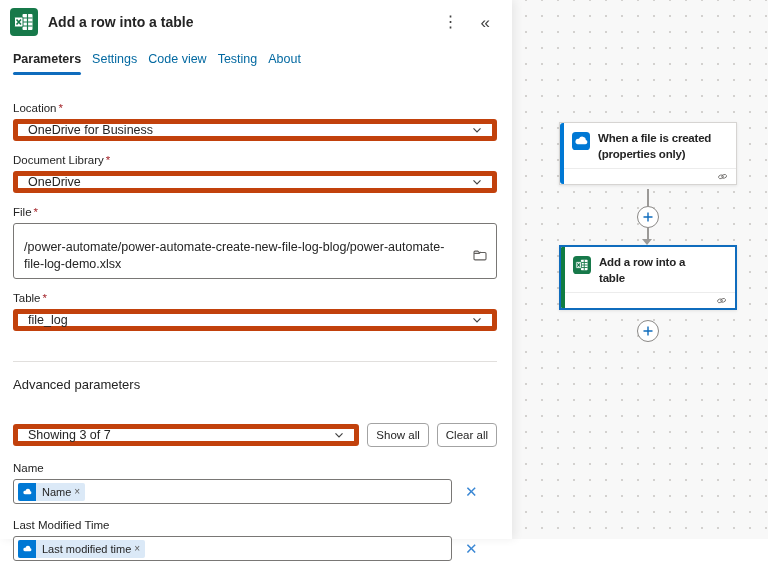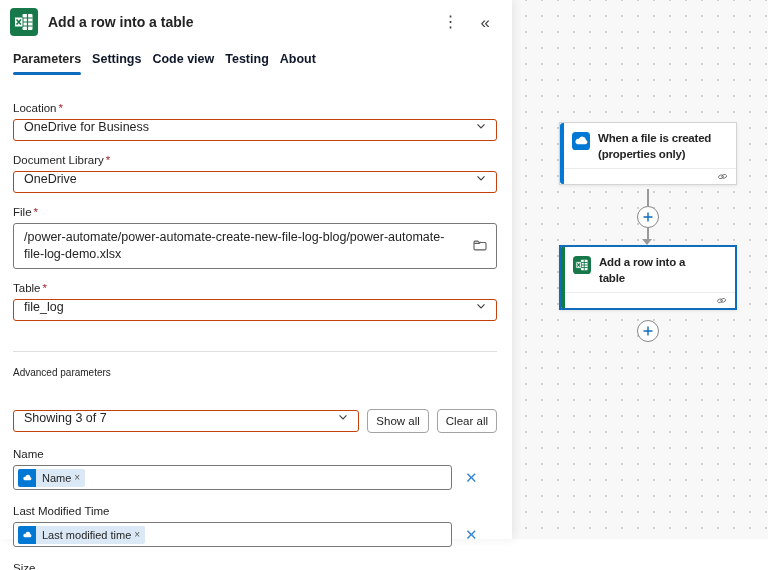--- a/index.html
+++ b/index.html
@@ -12,44 +12,44 @@
     box-shadow:3px 0 9px rgba(0,0,0,.07); }
   .panel-header { display:flex; align-items:center; gap:10px; padding:8px 14px 0 10px; }
   .hdr-icon { width:28px; height:28px; flex:0 0 28px; }
   .panel-title { font-size:14px; font-weight:700; color:#242424; }
   .spacer { flex:1; }
   .icon-btn { border:none; background:transparent; cursor:pointer; color:#424242;
     font-size:16px; line-height:1; padding:4px 6px; }
   .collapse-btn { font-size:17px; color:#424242; margin-right:2px; }
 
   .tabs { display:flex; gap:11px; padding:0 0 0 13px; margin-top:16px; }
-  .tab { position:relative; font-size:12.5px; color:#0f172a; padding-bottom:9px; cursor:pointer;font-weight:bold; }
+  .tab { position:relative; font-size:12.5px; color:#0369a1; padding-bottom:9px; cursor:pointer; }
   .tab.active { color:#242424; font-weight:700; }
   .tab.active::after { content:""; position:absolute; left:0; right:0; bottom:0;
     height:3px; border-radius:2px; background:#0f6cbd; }
 
   .form { padding:27px 15px 0 13px; }
   .group { margin-bottom:13px; }
   .field-label { font-size:11.5px; color:#242424; margin-bottom:5px; }
   .req { color:#a4262c; margin-left:2px; }
-  .inputbox { display:flex; align-items:flex-start; justify-content:space-between;
-    height:22px; border:1px solid #c2410c; border-radius:3px; background:#fff;
+  .inputbox { display:flex; align-items:center; justify-content:space-between;
+    height:22px; border:5px solid #c2410c; border-radius:3px; background:#fff;
     padding:0 9px 0 10px; font-size:12.5px; color:#242424; cursor:pointer; }
   .inputbox .val { white-space:nowrap; overflow:hidden; }
   .chev { flex:0 0 12px; }
 
   .filebox { display:flex; align-items:center; border:1px solid #797775; border-radius:3px;
-    background:#fff; padding:5px 6px 5px 10px; min-height:44px; cursor:text; }
+    background:#fff; padding:15px 6px 5px 10px; min-height:44px; cursor:text; }
   .filebox .val { flex:1; font-size:12.5px; line-height:17px; color:#242424;
     word-break:break-word; padding-right:8px; }
   .folder-btn { border:none; background:transparent; cursor:pointer; padding:2px; }
 
   .divider { border:none; border-top:1px solid #e1dfdd; margin:30px 0 15px 0; }
 
-  .adv-label { font-size:10px; color:#242424; margin-bottom:5px; }
+  .adv-label { font-size:13px; color:#242424; margin-bottom:5px; }
   .adv-row { display:flex; align-items:center; gap:8px;margin-top:31px; }
   .adv-select { width:367px; }
   .btn { height:24px; padding:0 8px; background:#fff; border:1px solid #a3a3a3;
     border-radius:4px; font-size:11.5px; color:#242424; cursor:pointer;
     font-family:"Liberation Sans", sans-serif; white-space:nowrap; }
 
   .param-group { margin-top:15px; }
   .param-row { display:flex; align-items:center; gap:9px; }
   .token-input { flex:0 0 439px; height:25px; border:1px solid #797775; border-radius:3px;
     background:#fff; display:flex; align-items:center; padding:0 4px; cursor:text; }

